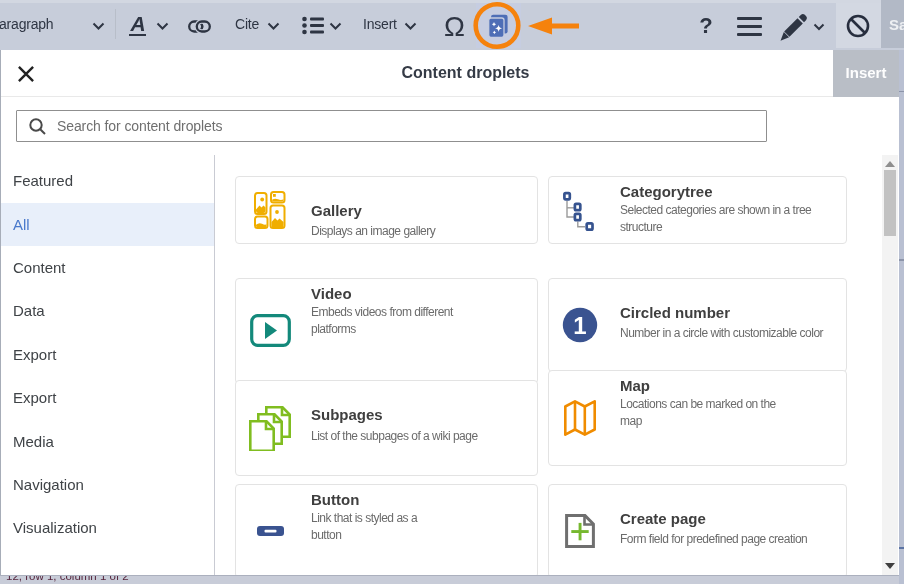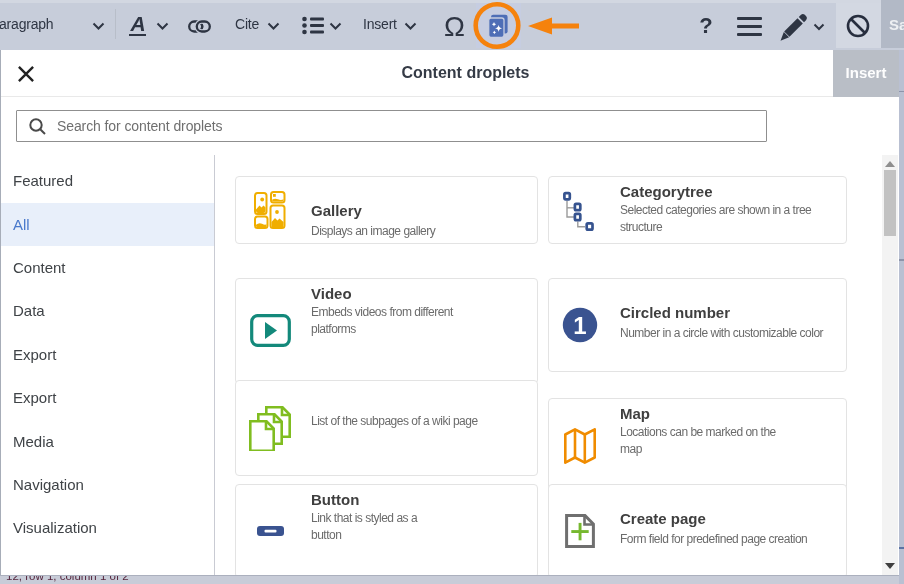--- a/index.html
+++ b/index.html
@@ -250,24 +250,25 @@
             <path d="M17.3 2.3 L33.5 2.3 L40.7 9.5 L40.7 31.7 L17.3 31.7 Z"></path>
             <path d="M33 2.8 L33 10 L40.2 10" fill="none"></path>
             <path d="M9.3 9.3 L25.5 9.3 L32.7 16.5 L32.7 38.7 L9.3 38.7 Z"></path>
             <path d="M25 9.8 L25 17 L32.2 17" fill="none"></path>
             <path d="M1.3 16.3 L17.5 16.3 L24.7 23.5 L24.7 45.7 L1.3 45.7 Z"></path>
             <path d="M17 16.8 L17 24 L24.2 24" fill="none"></path>
           </g>
         </svg>
       </div>
       <div class="tx">
+          <div class="ti">Subpages</div>
           <div class="de">List of the subpages of a wiki page</div>
         </div>
     </div>
-    <div class="card two" style="left:548px; top:348px; width:299px; height:95.5px;">
+    <div class="card two" style="left:548px; top:320px; width:299px; height:95.5px;">
       <div class="ic" style="left:8.5px;">
         <svg width="32" height="36" viewBox="0 0 32 36">
           <g stroke="#f08c00" stroke-width="2.6" fill="none" stroke-linejoin="round">
             <path d="M1.3 6.5 L11 1.3 L20.8 6.5 L30.7 1.3 L30.7 29.5 L20.8 34.7 L11 29.5 L1.3 34.7 Z"></path>
             <path d="M11 1.3 L11 29.5"></path>
             <path d="M20.8 6.5 L20.8 34.7"></path>
           </g>
         </svg>
       </div>
       <div class="tx" style="left:71px;">

